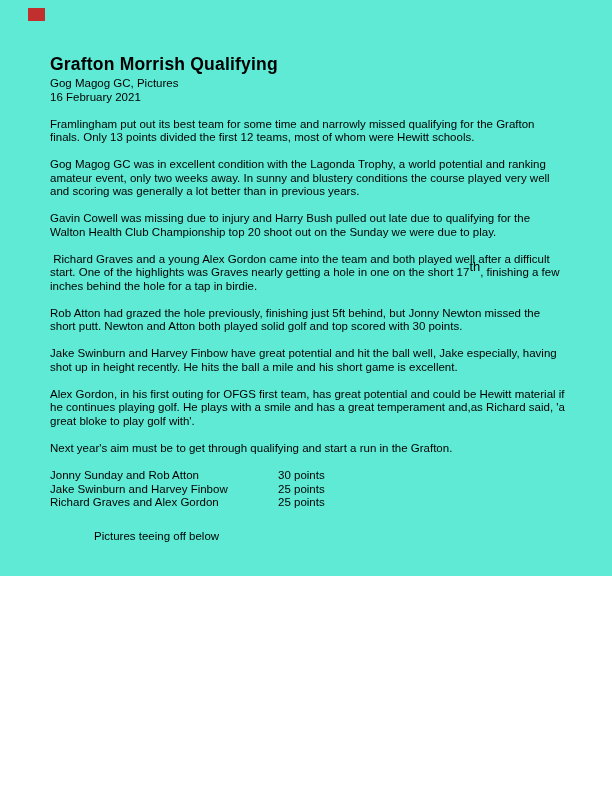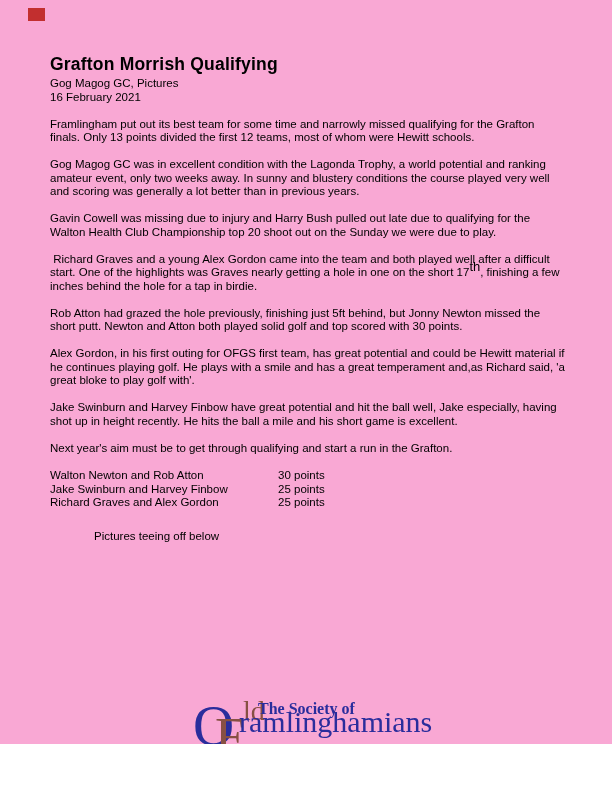--- a/index.html
+++ b/index.html
@@ -1,19 +1,19 @@
 <!DOCTYPE html>
 <html style="--logo_blue: #2a2d9c; --logo_maroon: #875043; --marker_red: #c22f2f;"><head>
 <meta charset="utf-8">
 <style>
   html,body { margin:0; padding:0; background:#ffffff; }
   .page {
     position:relative;
-    width:612px; height:744px;
-    background:#f9a8d4;
+    width:612px; height:576px;
+    background:#5eead4;
     font-family:"Liberation Sans", sans-serif;
     color:#000000;
     overflow:hidden;
   }
   .red-marker {
     position:absolute; left:28px; top:8px;
     width:17px; height:13px;
     background:var(--marker_red, #c22f2f);
   }
   .content {
@@ -60,27 +60,27 @@
   <div class="content">
     <h1 class="title">Grafton Morrish Qualifying</h1>
     <div class="meta">Gog Magog GC, Pictures</div>
     <div class="meta">16 February 2021</div>
 
     <p class="para">Framlingham put out its best team for some time and narrowly missed qualifying for the Grafton finals. Only 13 points divided the first 12 teams, most of whom were Hewitt schools.</p>
     <p class="para">Gog Magog GC was in excellent condition with the Lagonda Trophy, a world potential and ranking amateur event, only two weeks away. In sunny and blustery conditions the course played very well and scoring was generally a lot better than in previous years.</p>
     <p class="para">Gavin Cowell was missing due to injury and Harry Bush pulled out late due to qualifying for the Walton Health Club Championship top 20 shoot out on the Sunday we were due to play.</p>
     <p class="para"><span> Richard Graves and a young Alex Gordon came into the team and both played well after a difficult start. One of the highlights was Graves nearly getting a hole in one on the short 17</span><sup class="ord">th</sup><span>, finishing a few inches behind the hole for a tap in birdie.</span></p>
     <p class="para">Rob Atton had grazed the hole previously, finishing just 5ft behind, but Jonny Newton missed the short putt. Newton and Atton both played solid golf and top scored with 30 points.</p>
+    <p class="para">Jake Swinburn and Harvey Finbow have great potential and hit the ball well, Jake especially, having shot up in height recently. He hits the ball a mile and his short game is excellent.</p>
     <p class="para">Alex Gordon, in his first outing for OFGS first team, has great potential and could be Hewitt material if he continues playing golf. He plays with a smile and has a great temperament and,as Richard said, 'a great bloke to play golf with'.</p>
-    <p class="para">Jake Swinburn and Harvey Finbow have great potential and hit the ball well, Jake especially, having shot up in height recently. He hits the ball a mile and his short game is excellent.</p>
     <p class="para">Next year's aim must be to get through qualifying and start a run in the Grafton.</p>
 
     <div class="results">
       <div class="result-row">
-        <span class="team">Walton Newton and Rob Atton</span>
+        <span class="team">Jonny Sunday and Rob Atton</span>
         <span class="pts">30 points</span>
       </div>
       <div class="result-row">
         <span class="team">Jake Swinburn and Harvey Finbow</span>
         <span class="pts">25 points</span>
       </div>
       <div class="result-row">
         <span class="team">Richard Graves and Alex Gordon</span>
         <span class="pts">25 points</span>
       </div>

